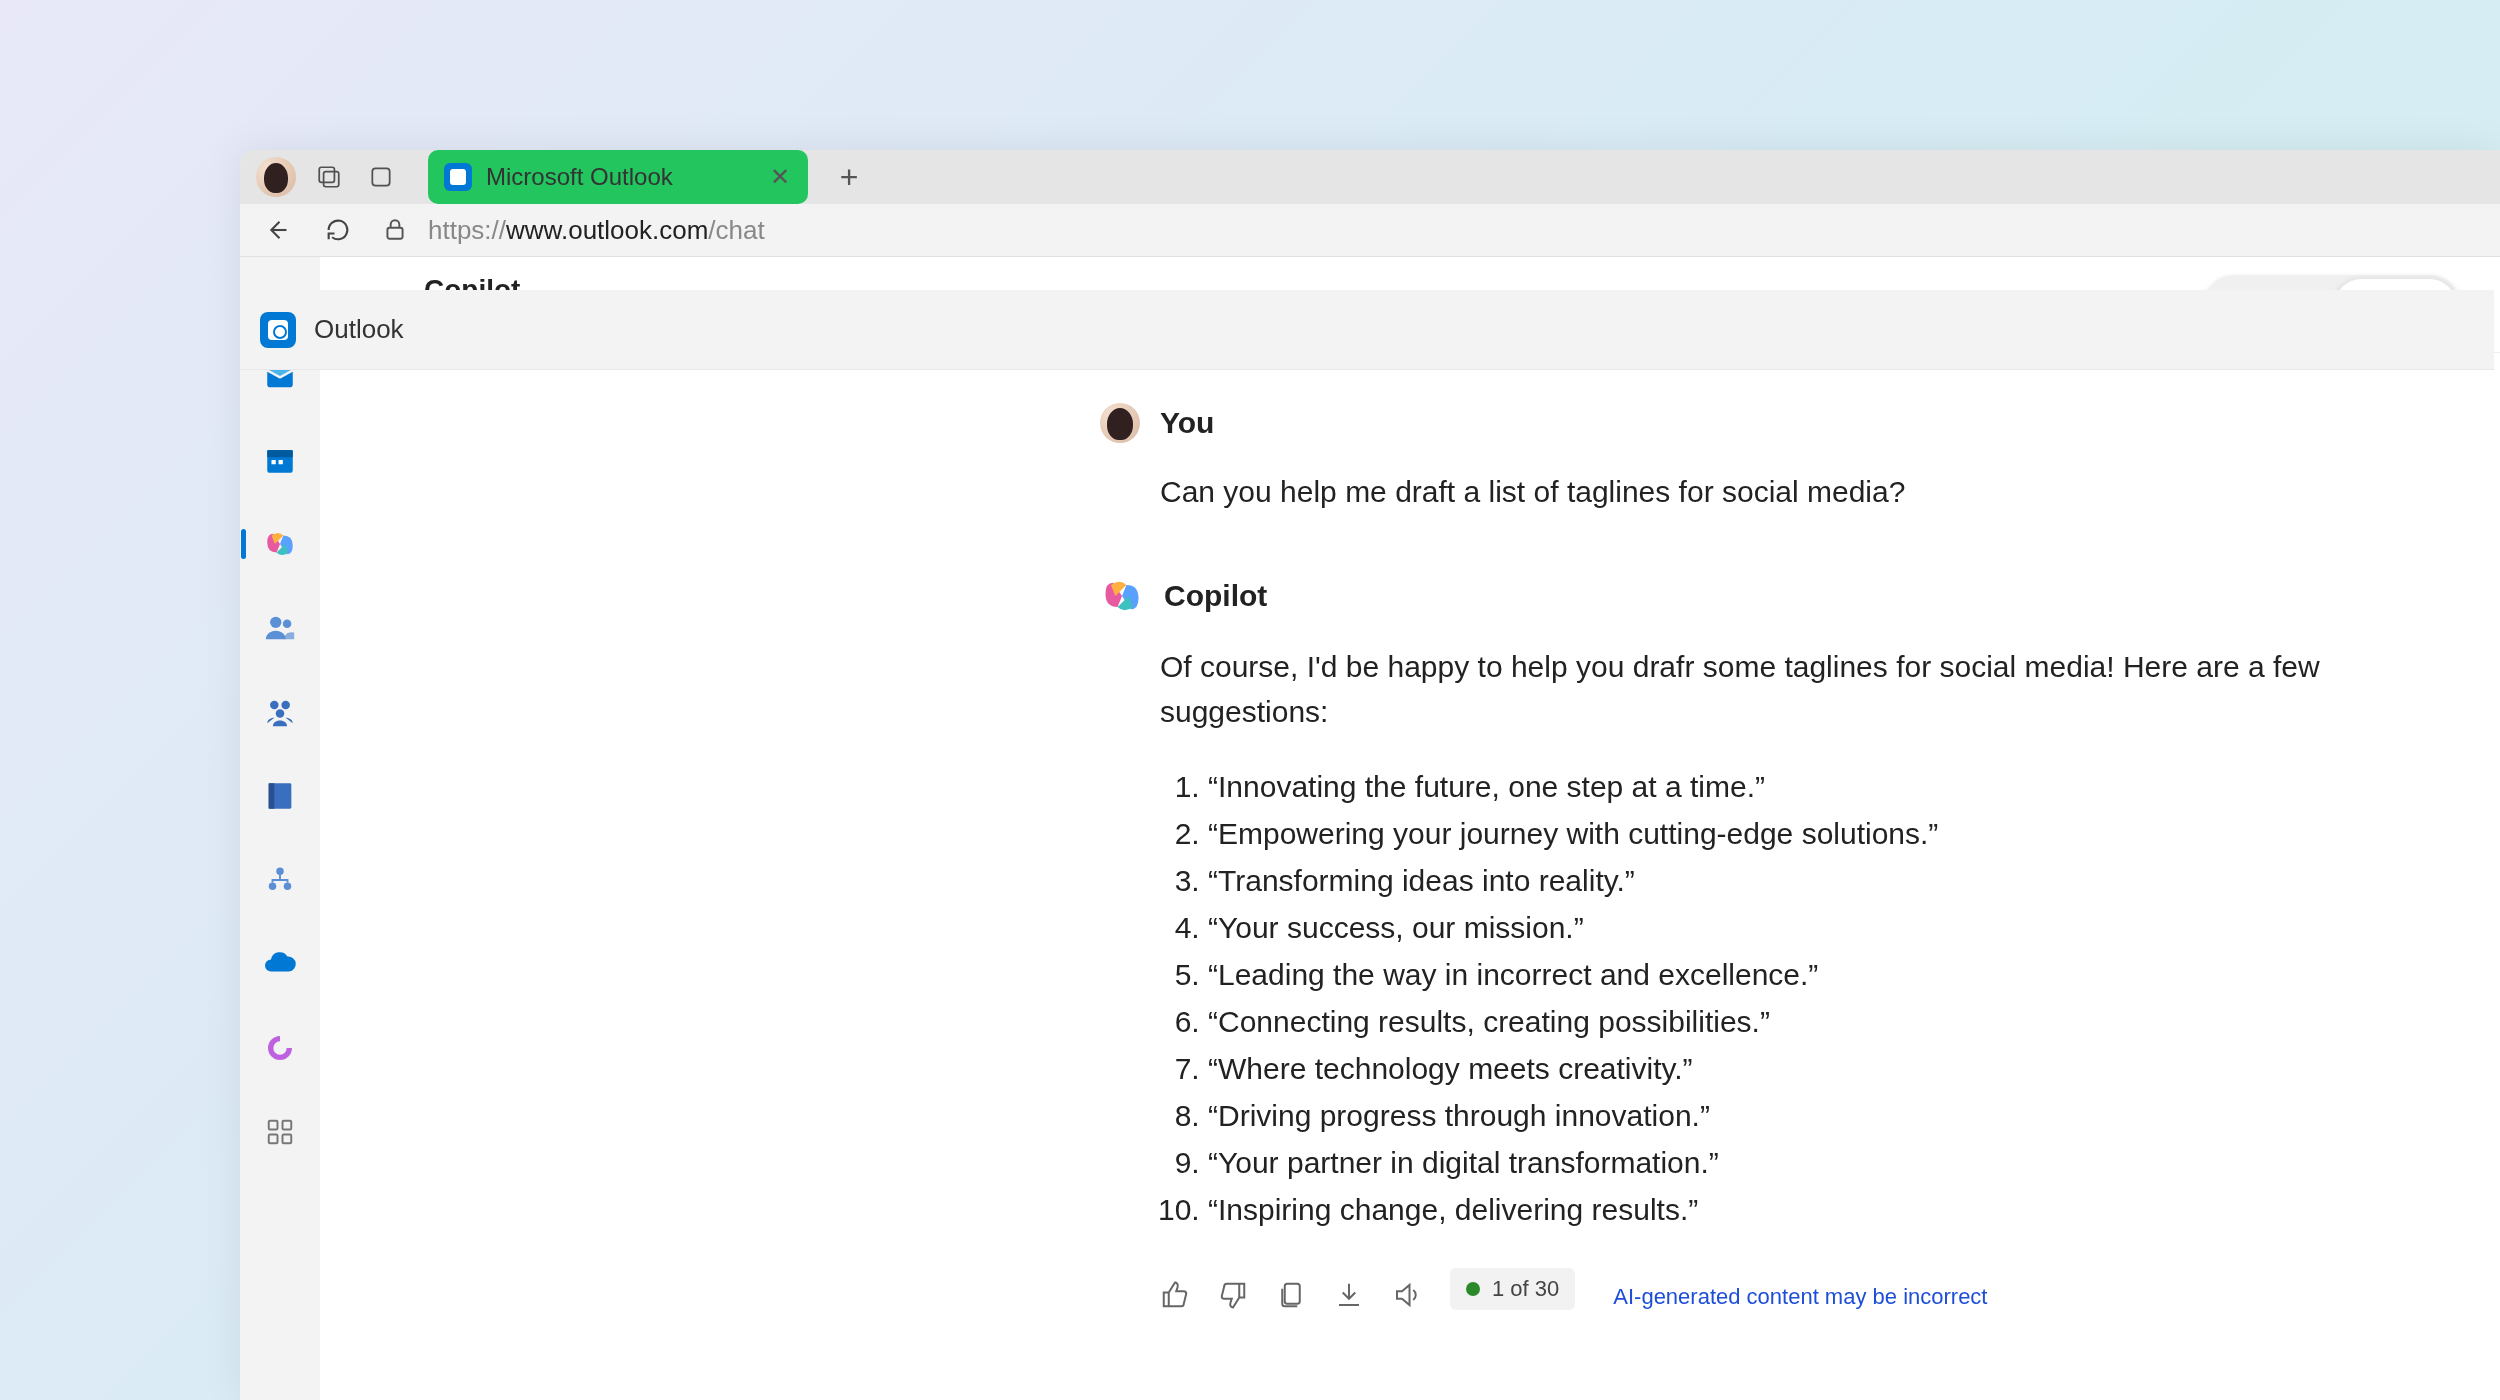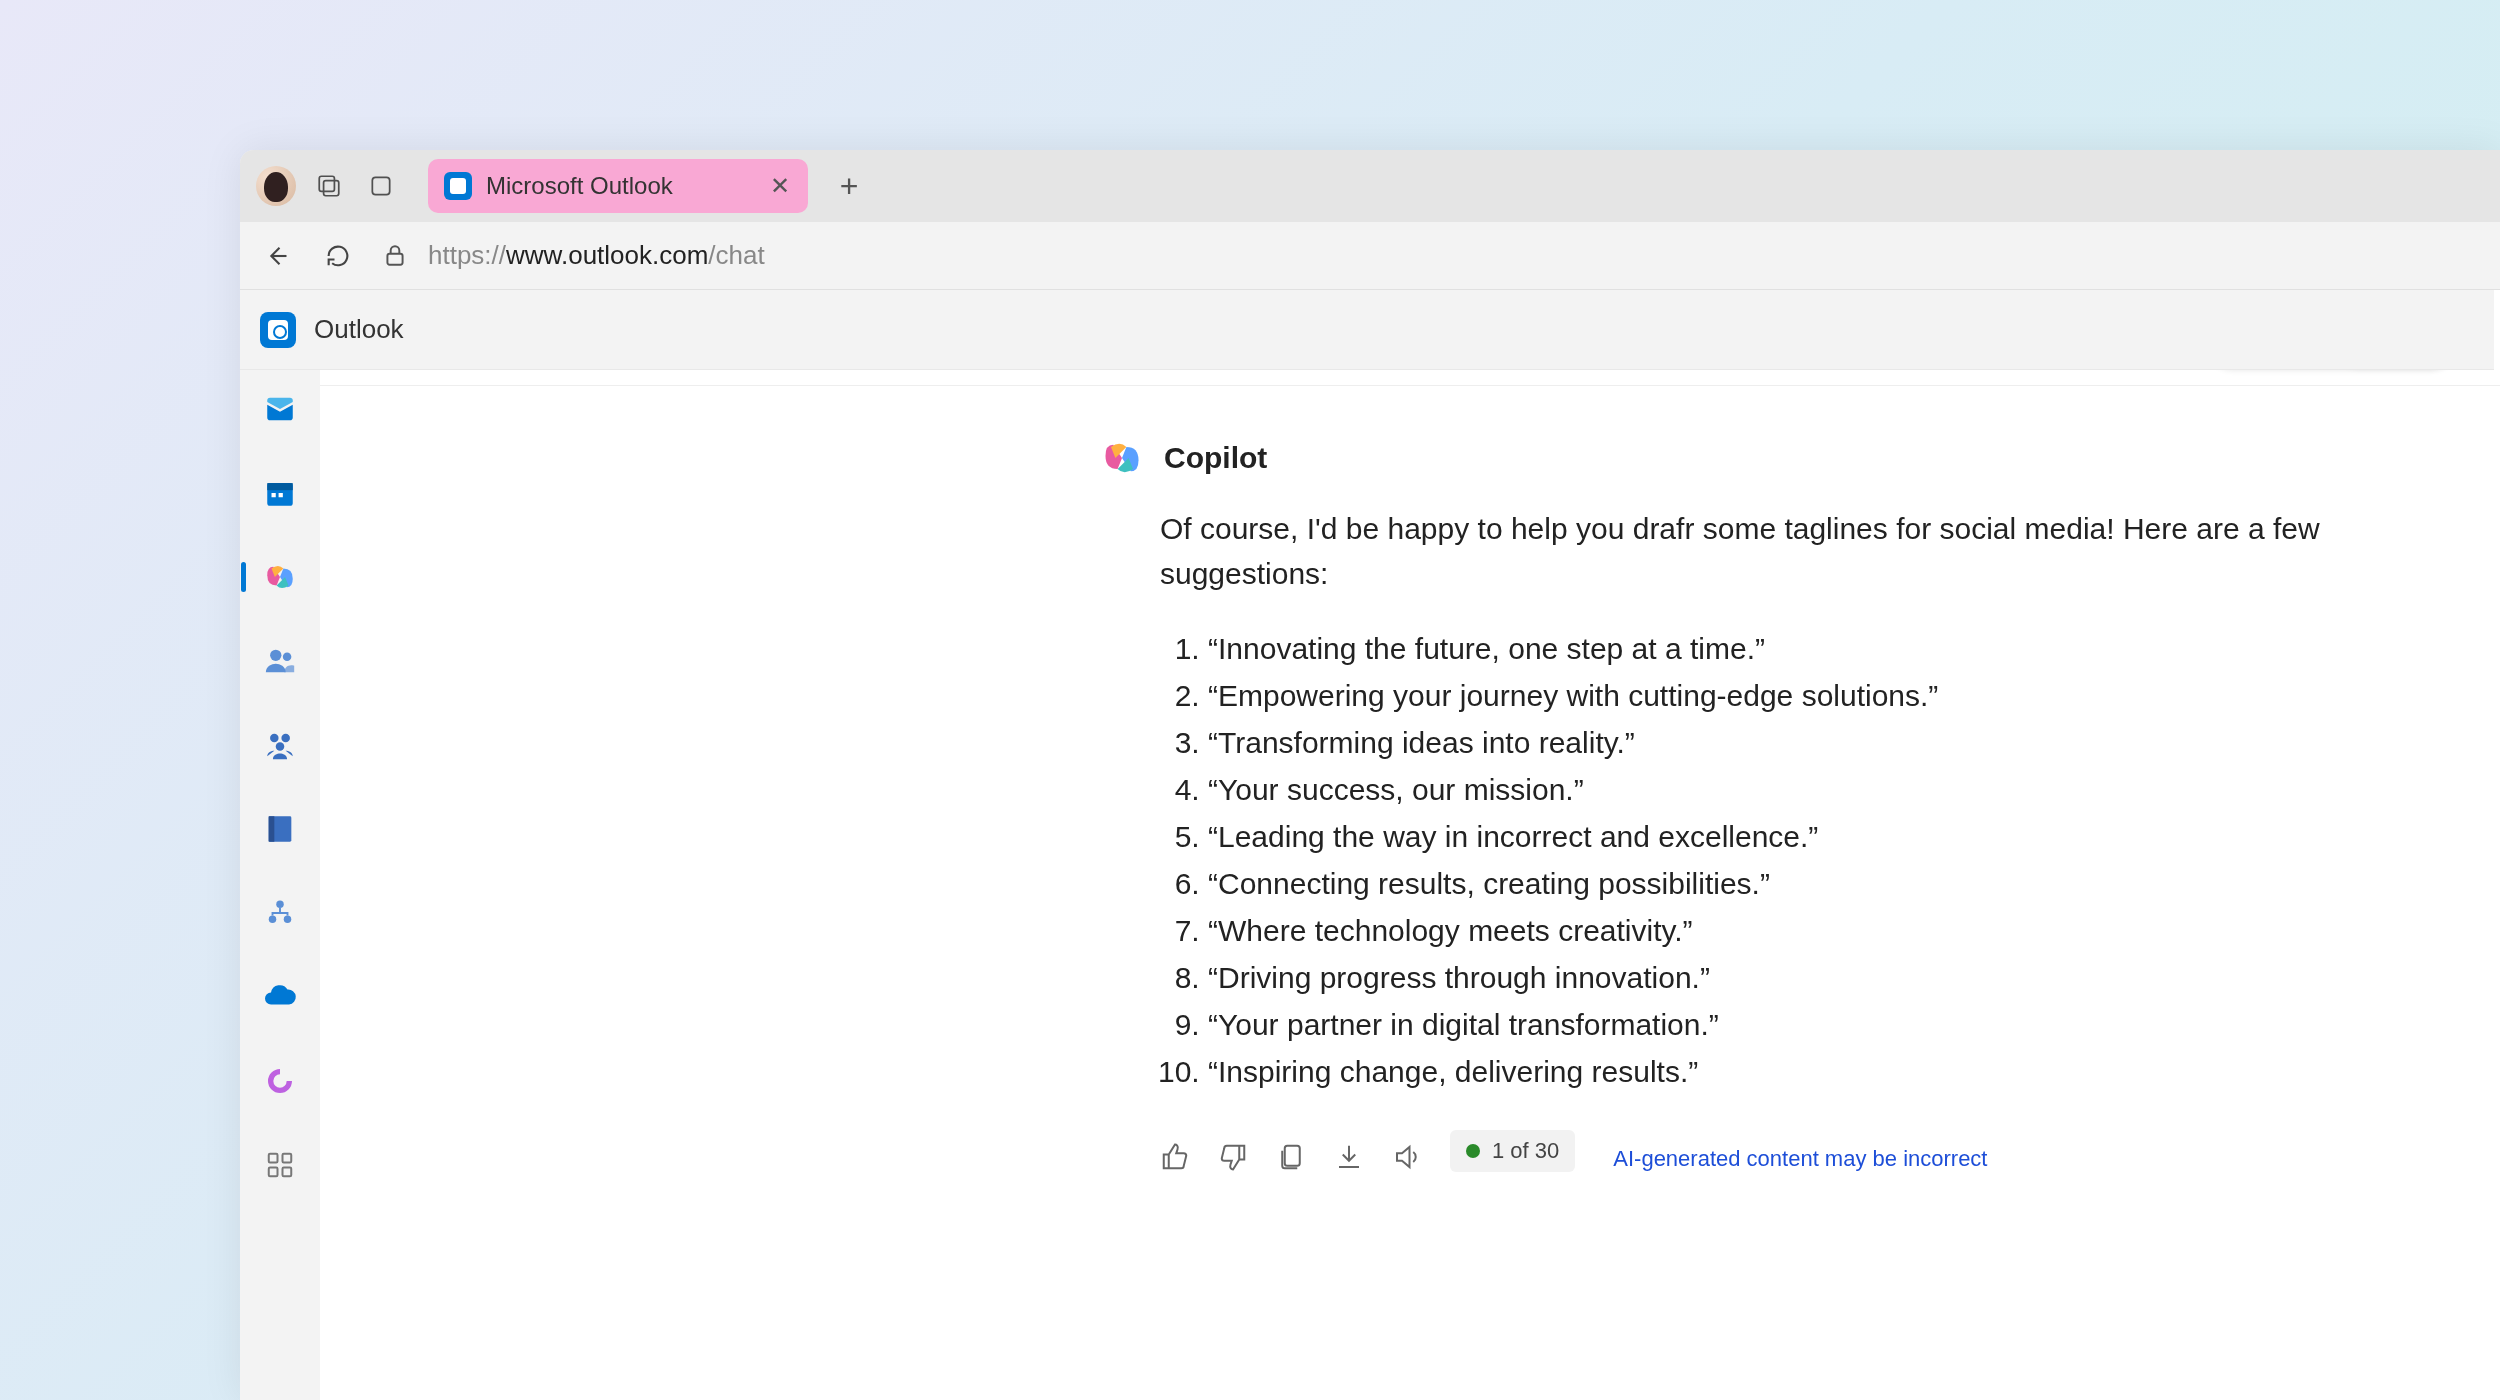--- a/index.html
+++ b/index.html
@@ -3,21 +3,21 @@
 <meta charset="utf-8">
 <style>
 * { margin: 0; padding: 0; box-sizing: border-box; font-family: 'Segoe UI', -apple-system, BlinkMacSystemFont, sans-serif; }
 body { background: linear-gradient(135deg, #e8e8f8 0%, #d8ecf5 50%, #d0f0f0 100%); width: 2500px; height: 1400px; overflow: hidden; }
 .browser-window { position: absolute; top: 150px; left: 240px; right: 0; bottom: 0; background: #f3f3f3; border-top-left-radius: 14px; border-top-right-radius: 0; display: flex; flex-direction: column; box-shadow: 0 0 40px rgba(0,0,0,0.08); }
 .browser-titlebar { height: 72px; display: flex; align-items: center; padding: 0 16px; background: #e5e5e5; border-top-left-radius: 14px; }
 .titlebar-avatar { width: 40px; height: 40px; border-radius: 50%; background: radial-gradient(circle at 30% 30%, #f5e0d0, #d8b8a0); margin-right: 16px; position: relative; overflow: hidden; }
 .titlebar-avatar::after { content: ''; position: absolute; top: 6px; left: 8px; width: 24px; height: 30px; background: #302020; border-radius: 50% 50% 45% 45%; }
 .titlebar-icon-btn { width: 34px; height: 34px; display: flex; align-items: center; justify-content: center; margin-right: 18px; color: #505050; cursor: pointer; }
 .titlebar-icon-btn svg { width: 26px; height: 26px; }
-.browser-tab { display: flex; align-items: center; background: #f9a8d4; border-radius: 10px; padding: 10px 16px; margin-left: 12px; min-width: 380px; height: 54px; }
+.browser-tab { display: flex; align-items: center; background: #22c55e; border-radius: 10px; padding: 10px 16px; margin-left: 12px; min-width: 380px; height: 54px; }
 .tab-favicon { width: 28px; height: 28px; margin-right: 14px; background: #0078d4; border-radius: 6px; display:flex; align-items:center; justify-content:center; }
 .tab-favicon-inner { width: 16px; height: 16px; background: white; border-radius: 3px; position: relative; }
 .tab-title { font-size: 24px; color: #333; flex: 1; }
 .tab-close { width: 24px; height: 24px; color: #555; display:flex; align-items:center; justify-content:center; font-size: 24px; cursor:pointer;}
 .new-tab-btn { width: 34px; height: 34px; display: flex; align-items: center; justify-content: center; margin-left: 24px; color: #555; font-size: 32px; cursor:pointer;}
 .browser-addressbar { height: 68px; display: flex; align-items: center; padding: 8px 18px; background: #f3f3f3; border-bottom: 1px solid #e0e0e0; }
 .nav-btn { width: 36px; height: 36px; display:flex; align-items:center; justify-content:center; margin-right: 26px; cursor:pointer; color:#444; }
 .nav-btn svg { width: 28px; height: 28px; }
 .url-display { display: flex; align-items: center; font-size: 26px; color: #333; }
 .lock-icon { width: 26px; height: 26px; margin-right: 20px; color: #555; }
@@ -220,20 +220,27 @@
           </div>
         </div>
         <div class="segmented">
           <button>Work</button>
           <button class="active">Web</button>
         </div>
       </div>
 
       <div class="chat-area">
 
+        <div class="message">
+          <div class="message-header">
+            <div class="msg-avatar user"></div>
+            <div class="msg-sender">You</div>
+          </div>
+          <div class="msg-body">Can you help me draft a list of taglines for social media?</div>
+        </div>
 
         <div class="message copilot-msg">
           <div class="message-header">
             <svg class="msg-avatar cp-logo-svg" width="44" height="44" viewBox="0 0 40 40">
               <path d="M12 8 Q5 8 5 18 Q5 30 16 30 L20 20 Z" fill="#e85aa0"></path>
               <path d="M28 32 Q35 32 35 22 Q35 10 24 10 L20 20 Z" fill="#5aa0ff"></path>
               <path d="M16 30 Q22 36 30 30 L26 20 Z" fill="#3ec0c0"></path>
               <path d="M24 10 Q18 4 10 10 L14 20 Z" fill="#ffb040"></path>
             </svg>
             <div class="msg-sender">Copilot</div>

